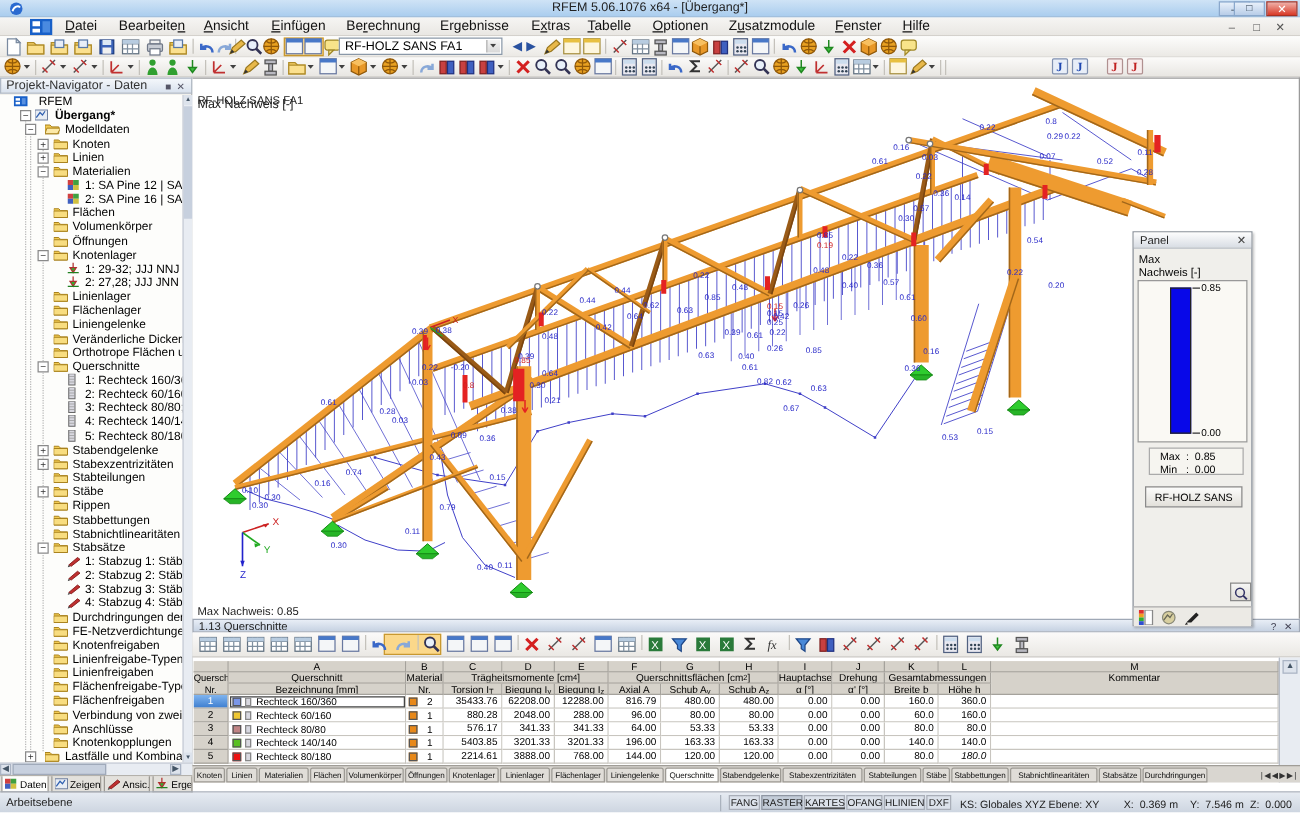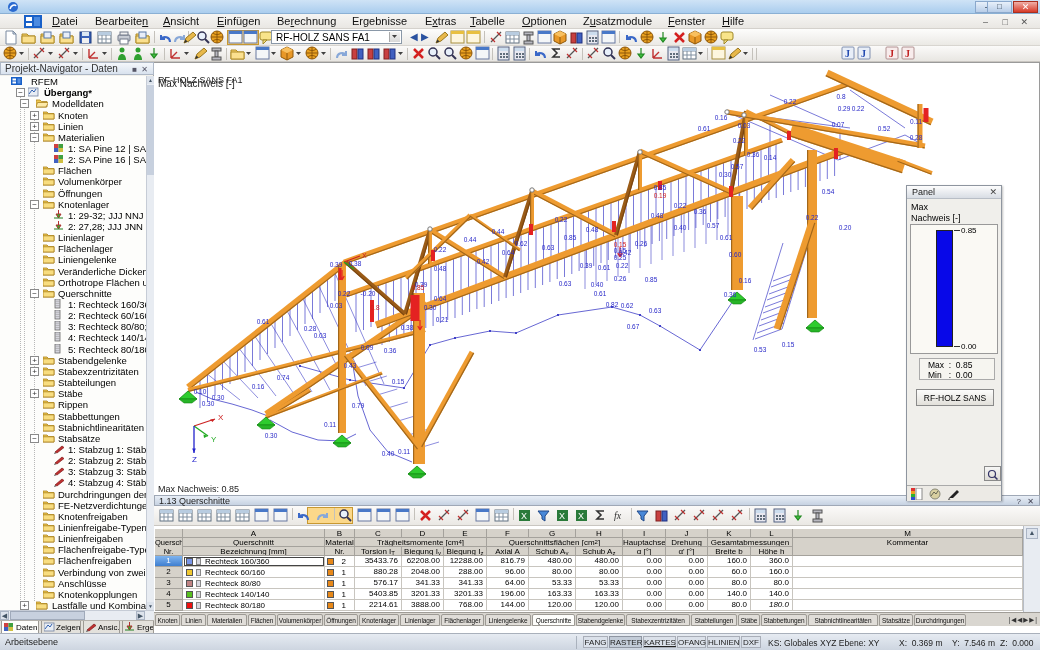--- a/index.html
+++ b/index.html
@@ -216,20 +216,21 @@
           <rect x="1" y="0" width="5" height="9" fill="#d8d8e0" stroke="#666" stroke-width=".8"></rect>
           <path d="M1,2.2h5M1,4.4h5M1,6.6h5" stroke="#999" stroke-width=".6"></path>
         </g>
 <g id="t-stz">
           <path d="M1,8L8,2l2,1.5L3,9z" fill="#c03030" stroke="#801818" stroke-width=".7"></path>
           <path d="M1,8l-1,2,2.2-.8z" fill="#444"></path>
         </g>
 </defs>
     </svg>
 <div class="abs" id="titlebar">
+      <div class="ttl">RFEM 5.06.1076 x64 - [Übergang*]</div>
 <svg style="position:absolute;left:7px;top:1px" width="12" height="12">
         <circle cx="6" cy="6" r="5" fill="#2a6ad0"></circle>
         <path d="M3,8c1-4,5-5,6-3" stroke="#fff" fill="none" stroke-width="1.5"></path>
       </svg>
 <span style="position:absolute;right:40px;top:1px;width:25px;height:12px;background:linear-gradient(#e8f0fa,#b8cde8);border:1px solid #8aa8cc;text-align:center;font-size:9px;line-height:10px;color:#234;">–</span>
 <span style="position:absolute;right:28px;top:1px;width:25px;height:12px;background:linear-gradient(#e8f0fa,#b8cde8);border:1px solid #8aa8cc;text-align:center;font-size:8px;line-height:10px;color:#234;">□</span>
 <span style="position:absolute;right:2px;top:1px;width:25px;height:12px;background:linear-gradient(#f0b0a8,#d83a28);border:1px solid #a83020;text-align:center;font-size:9px;line-height:11px;color:#fff;">✕</span>
     </div>
 <div class="abs" id="menubar">
 <svg style="position:absolute;left:24px;top:1px" width="18" height="13">

